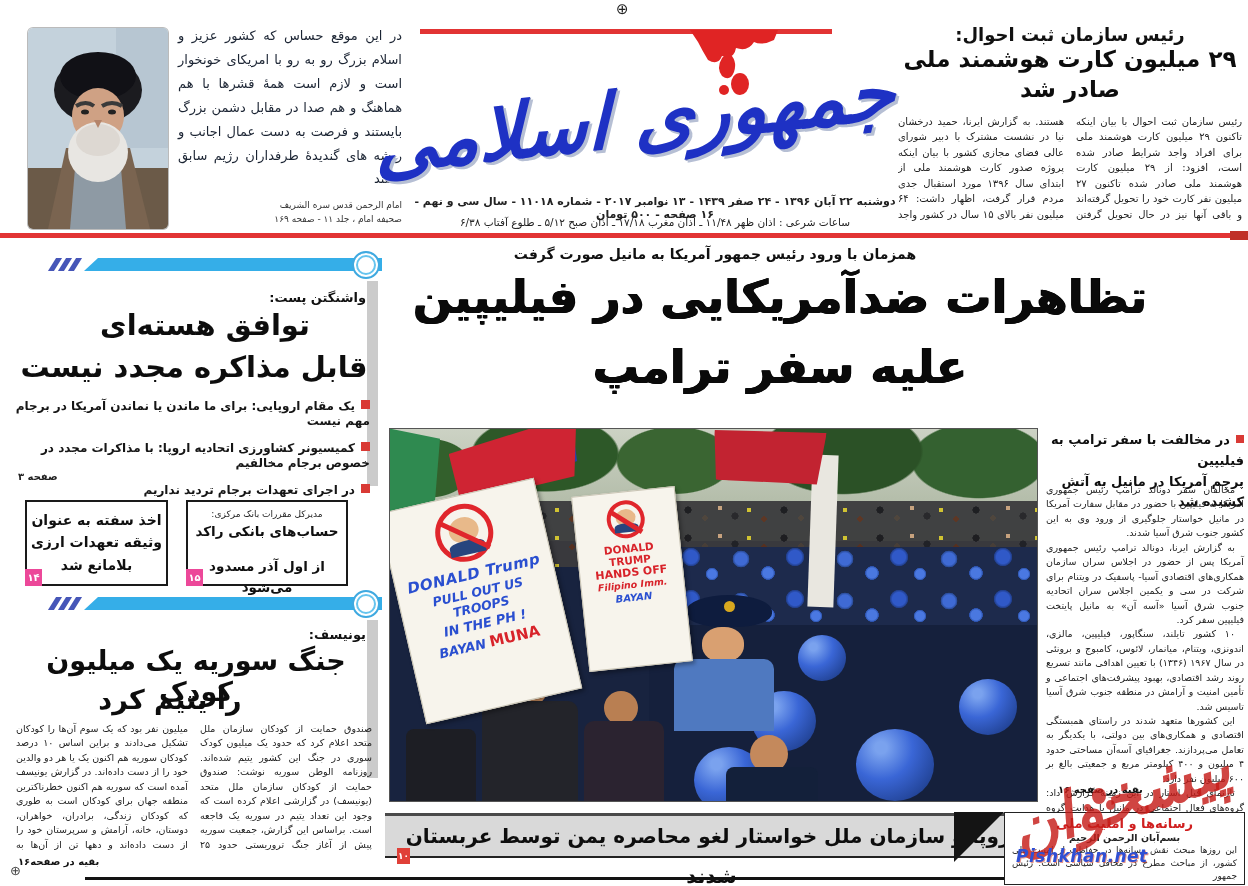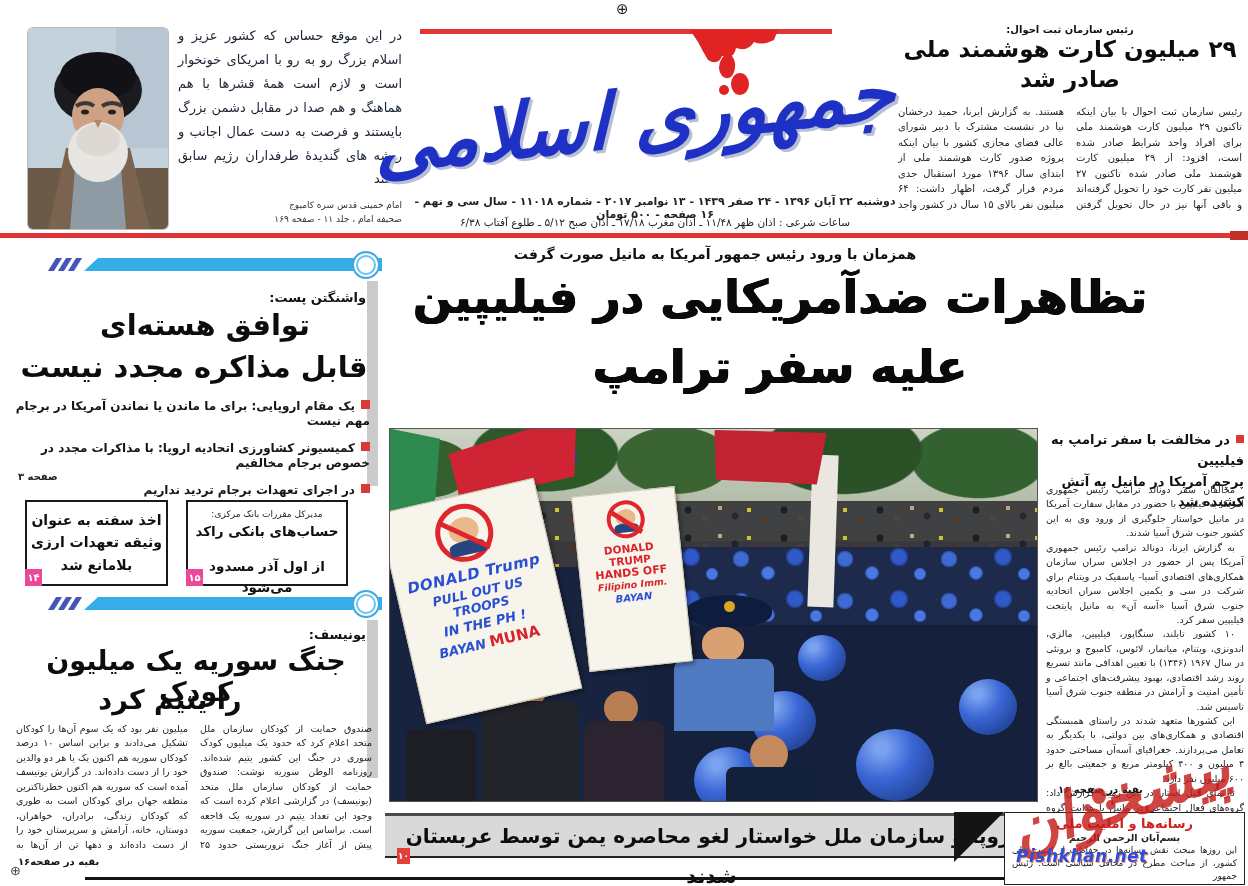--- a/index.html
+++ b/index.html
@@ -27,21 +27,21 @@
     font-size:76px; font-weight:bold; font-style:italic;
     color:#1e31c4; text-align:center; line-height:150px; white-space:nowrap;
     transform:rotate(-6deg) skewX(-6deg);
     text-shadow:3px 3px 0 #b6bfd4, 1px 1px 0 #8f9cc0;
   }
   .date-line { left:408px; top:195px; width:494px; font-size:11px; font-weight:bold; color:#222; text-align:center; }
   .prayer-line { left:408px; top:216px; width:494px; font-size:10.5px; color:#222; text-align:center; }
 
   
   .card-story { left:898px; top:24px; width:344px; }
-  .card-kicker { font-size:10px; font-weight:bold; text-align:center; color:#111; }
+  .card-kicker { font-size:18px; font-weight:bold; text-align:center; color:#111; }
   .card-h { font-size:23px; font-weight:bold; text-align:center; color:#0d0d0d; line-height:1.3; }
   .card-body { margin-top:9px; height:120px; overflow:hidden; column-count:2; column-gap:12px;
     font-size:10px; line-height:1.55; text-align:justify; color:#222; }
 
   
   .red-rule { left:0; top:233px; width:1248px; height:5px; background:#e23434; }
   .red-rule-cap { left:1230px; top:231px; width:18px; height:9px; background:#c03028; }
 
   
   .lead-kicker { left:390px; top:246px; width:650px; font-size:14px; font-weight:bold; text-align:center; color:#111; }
@@ -214,21 +214,21 @@
       <ellipse cx="70" cy="112" rx="22" ry="16" fill="#ddd8d2"></ellipse>
       <path d="M48 78 Q58 72 66 78" stroke="#3a3a3a" stroke-width="4" fill="none"></path>
       <path d="M74 78 Q84 72 94 78" stroke="#3a3a3a" stroke-width="4" fill="none"></path>
       <ellipse cx="57" cy="84" rx="4" ry="2.5" fill="#222"></ellipse>
       <ellipse cx="84" cy="84" rx="4" ry="2.5" fill="#222"></ellipse>
       <path d="M66 92 L74 92 L70 100 Z" fill="#b4846a"></path>
     </svg>
   </div>
   <div class="abs quote-text">در این موقع حساس که کشور عزیز و اسلام بزرگ رو به رو با امریکای خونخوار است و لازم است همهٔ قشرها با هم هماهنگ و هم صدا در مقابل دشمن بزرگ بایستند و فرصت به دست عمال اجانب و ریشه های گندیدهٔ طرفداران رژیم سابق ندهند</div>
   <div class="abs quote-attr">
-    <div>امام خمینی قدس سره کامبوج</div>
+    <div>امام الرحمن قدس سره الشریف</div>
     <div>صحیفه امام ، جلد ۱۱ - صفحه ۱۶۹</div>
   </div>
 
   <div class="abs mast-redbar"></div>
   <div class="abs mast-title">جمهوری اسلامی</div>
   <svg class="abs" style="left:688px; top:30px; z-index:5;" width="92" height="66" viewBox="0 0 92 66">
     <path d="M2 0 L90 0 L86 10 Q74 16 66 12 Q60 22 48 18 Q46 30 34 26 Q30 36 20 30 Q14 20 10 12 Z" fill="#e02424"></path>
     <path d="M40 22 Q50 30 46 42 Q42 52 34 46 Q28 38 34 28 Z" fill="#e02424"></path>
     <ellipse cx="52" cy="54" rx="9" ry="11" fill="#e02424"></ellipse>
     <ellipse cx="36" cy="60" rx="5" ry="5" fill="#e02424"></ellipse>

